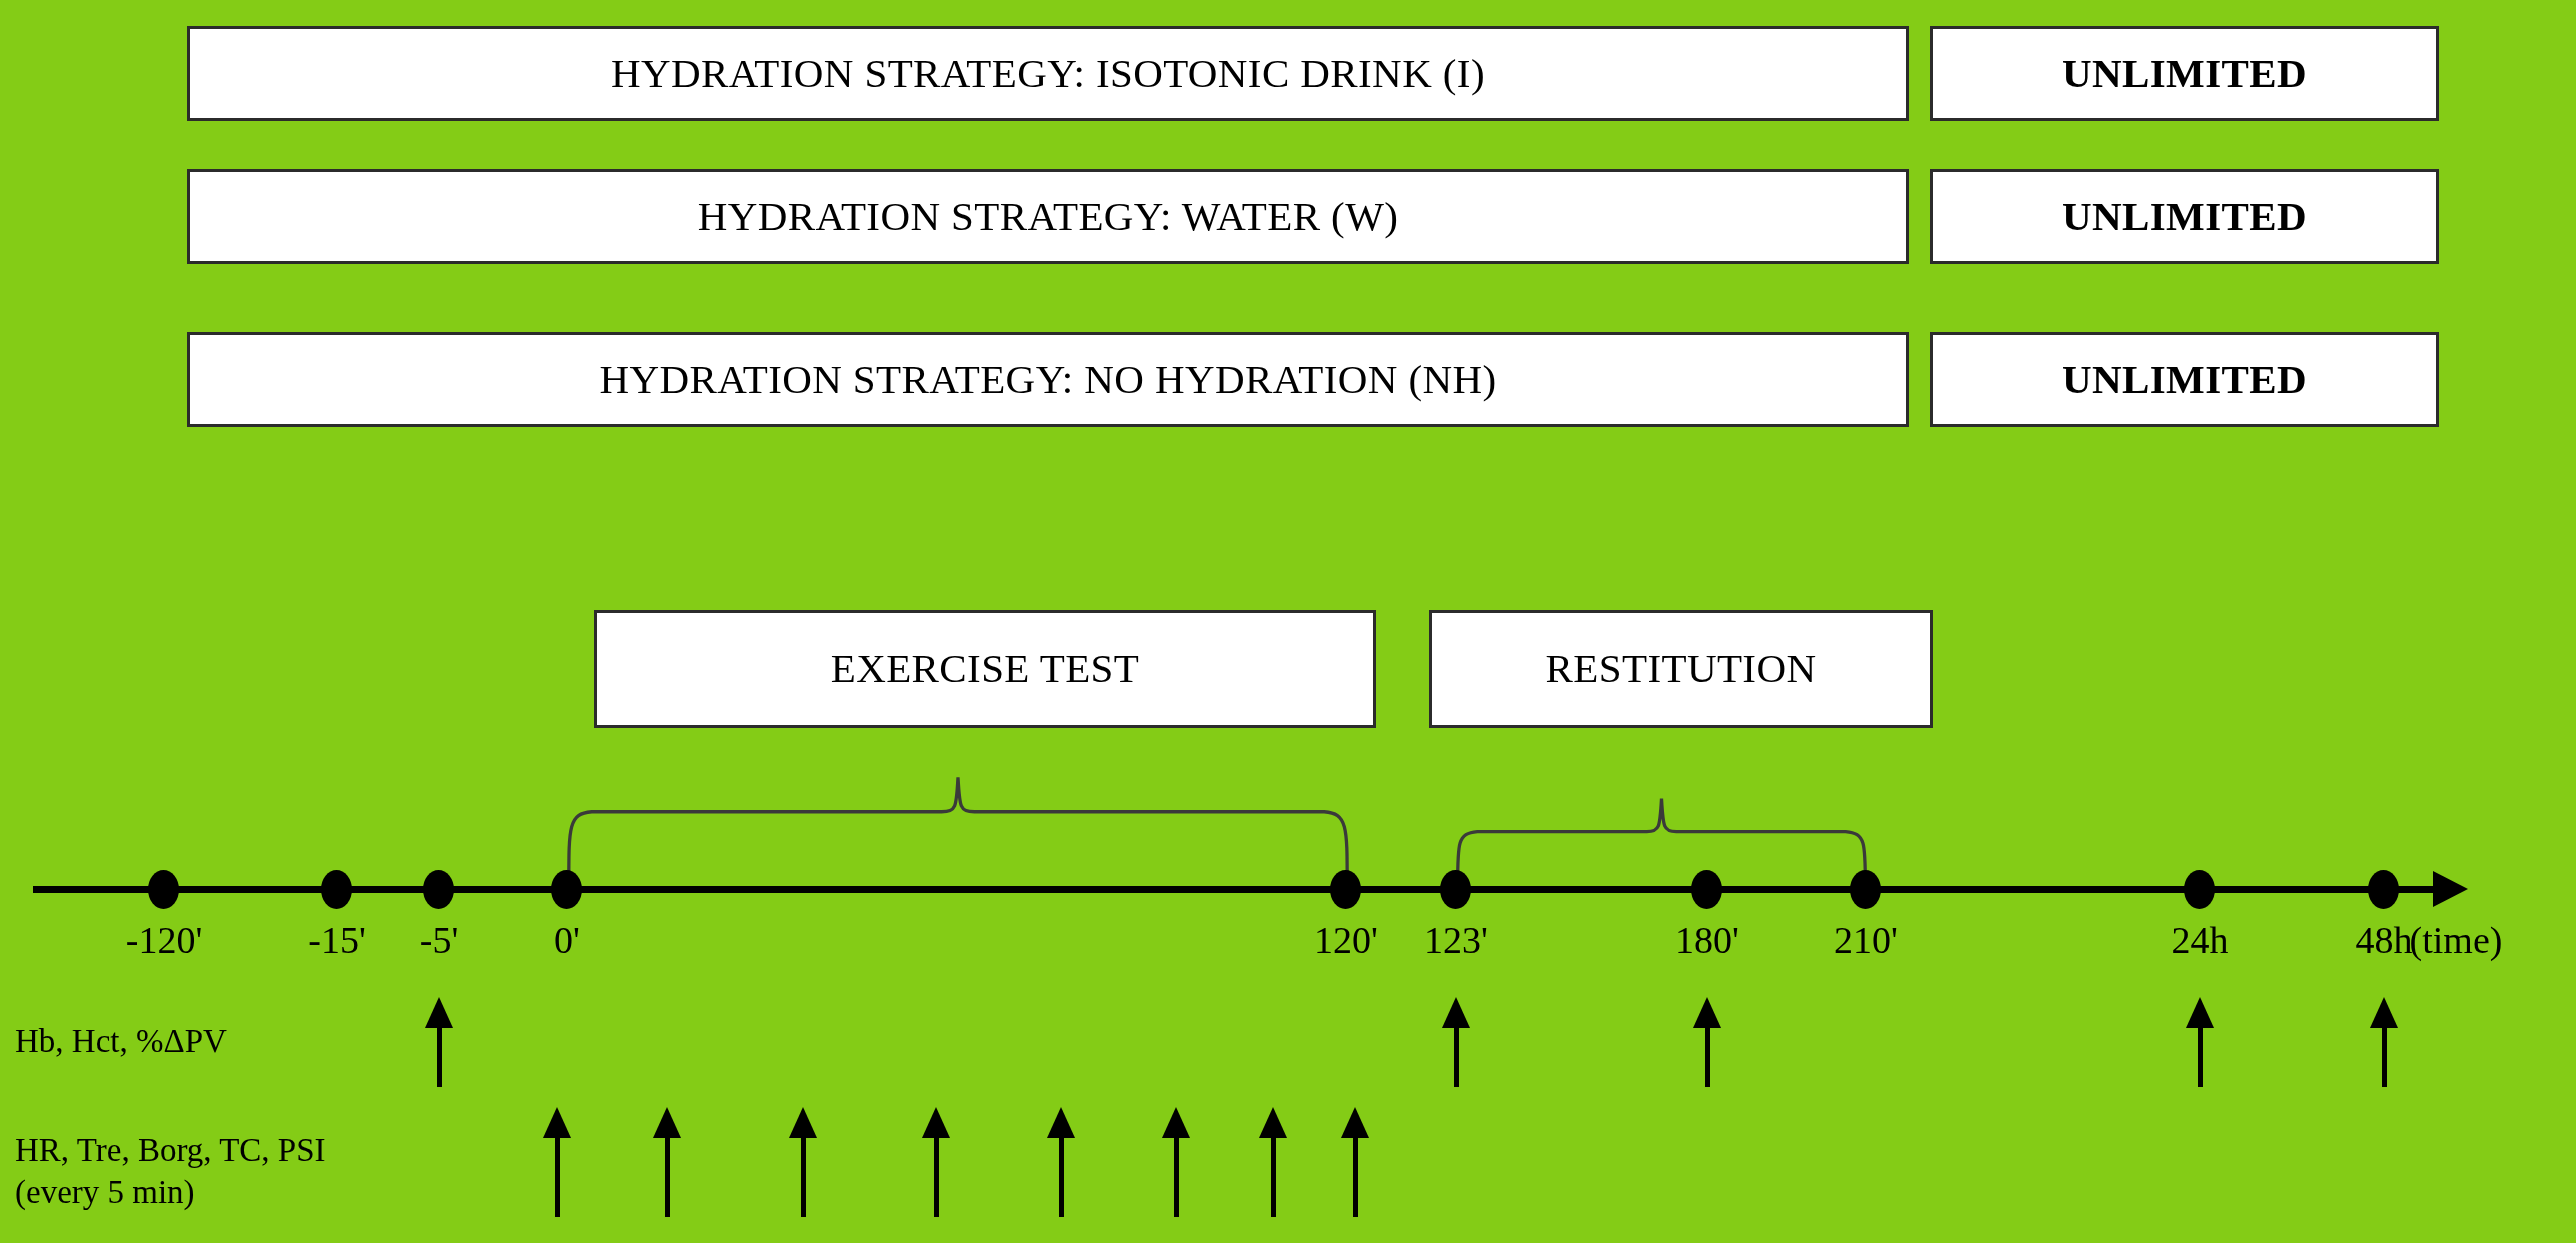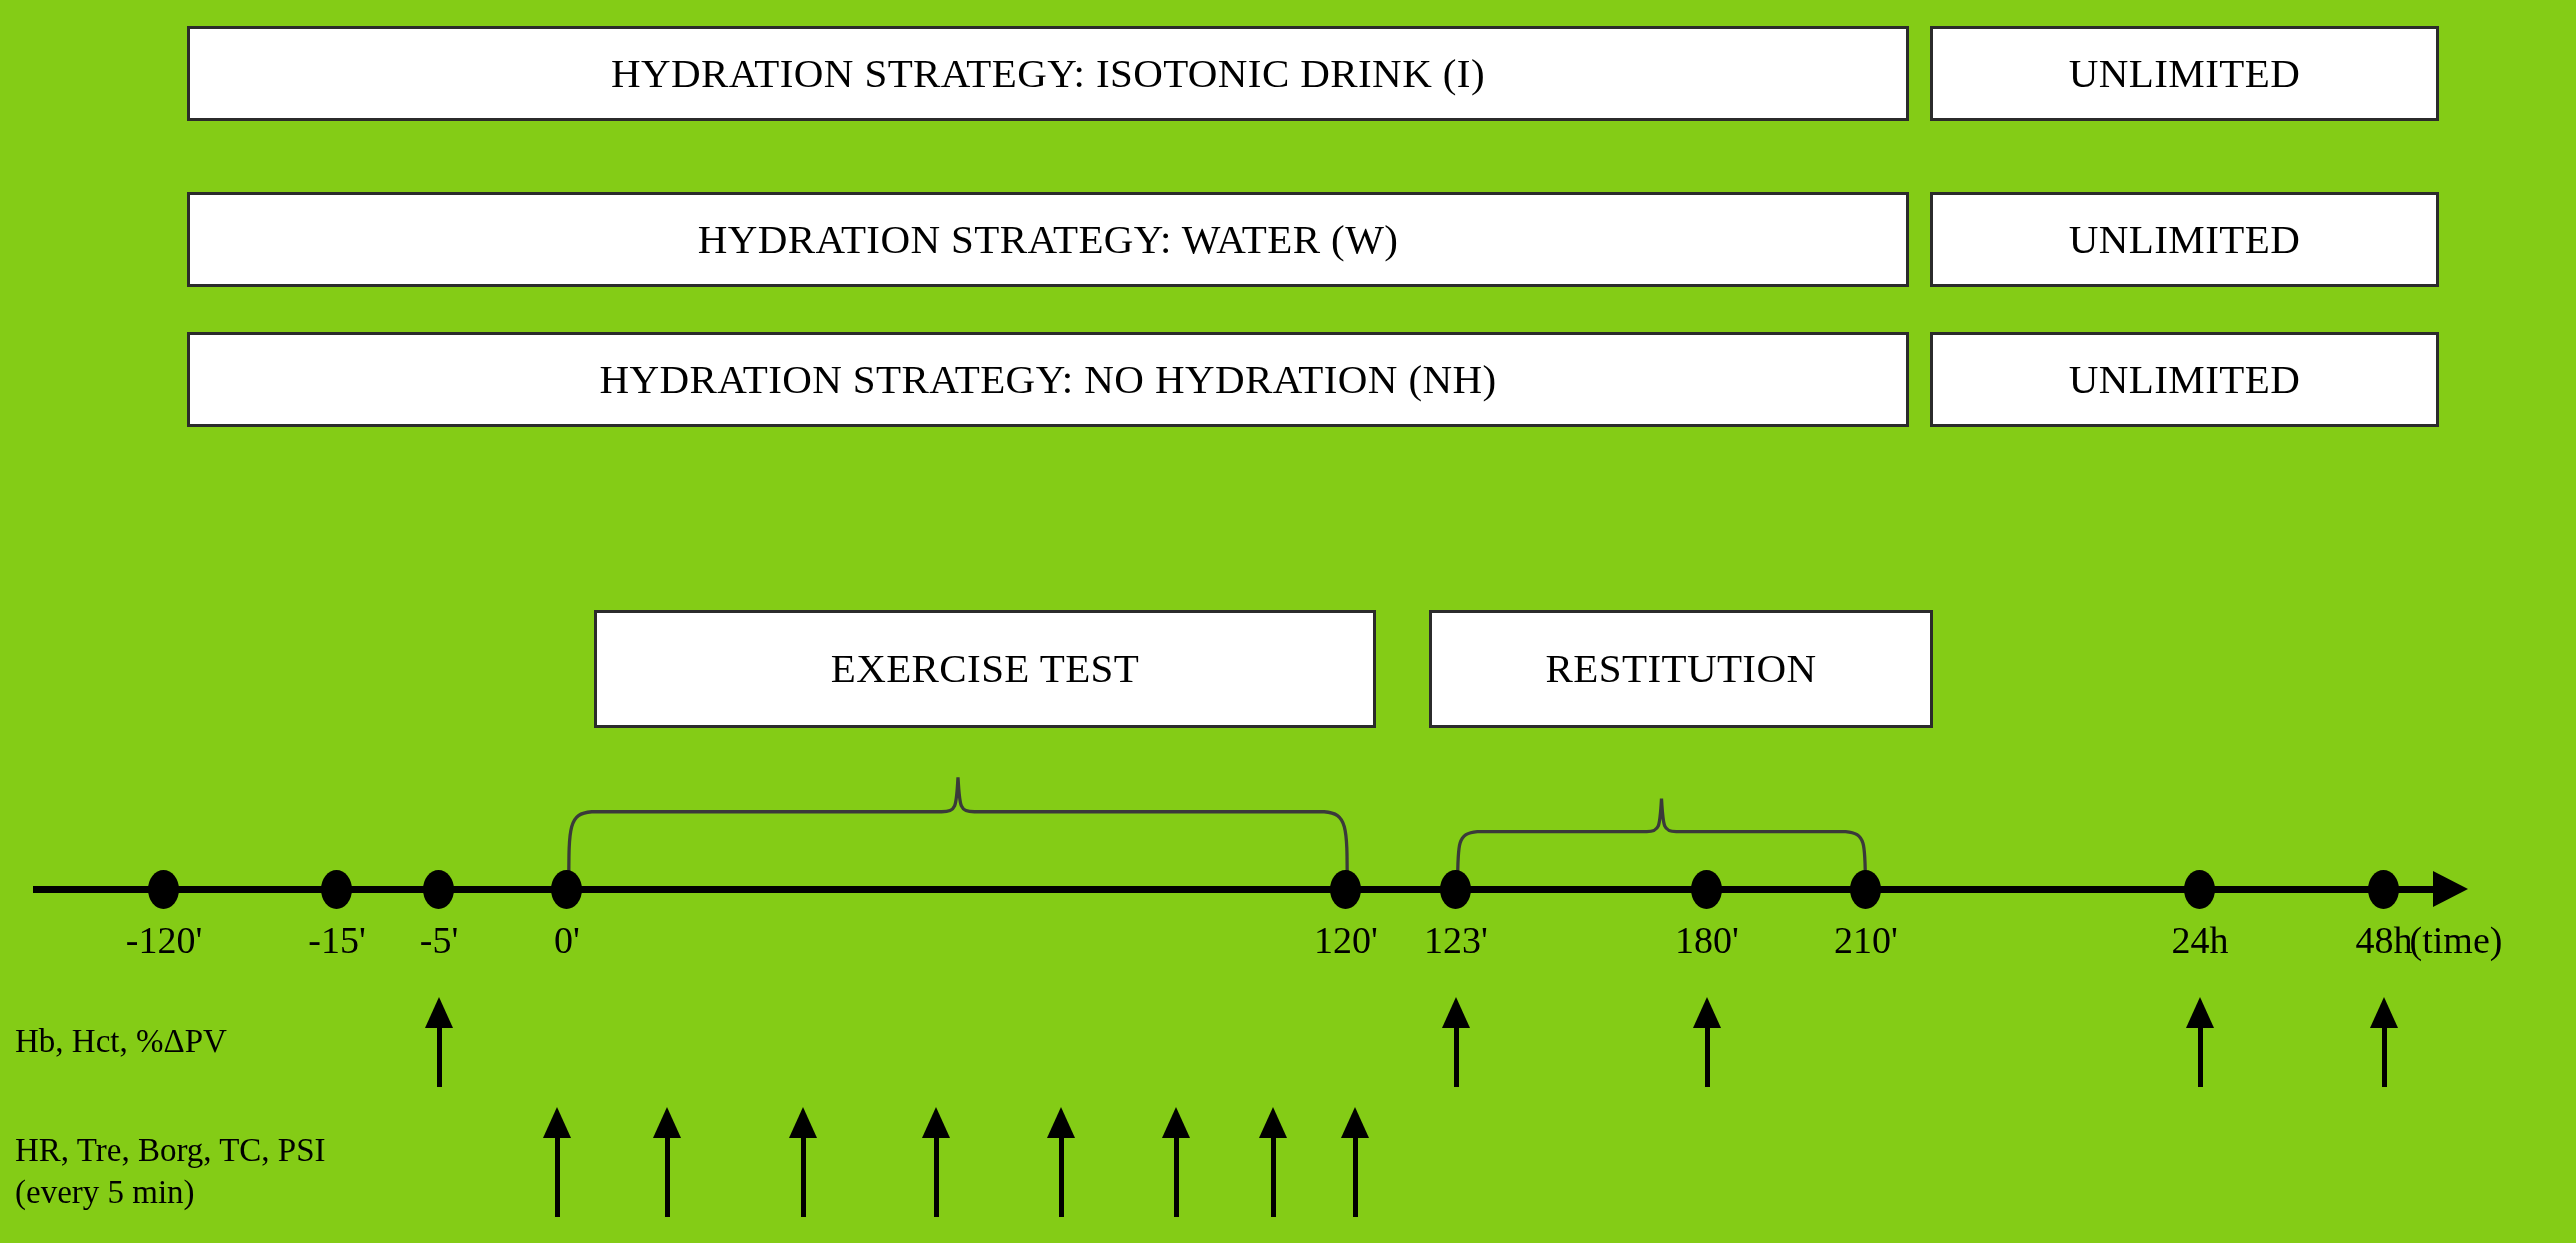--- a/index.html
+++ b/index.html
@@ -33,23 +33,23 @@
     line-height: 1.05;
   }
   .box-label {
     font-size: 41px;
     letter-spacing: 0.4px;
     white-space: nowrap;
   }
 
   
   .strategy-box { left: 187px; width: 1722px; height: 95px; }
-  .unlimited-box { left: 1930px; width: 509px; height: 95px; }
+  .unlimited-box { left: 1930px; width: 509px; height: 95px; font-weight: bold; }
   .row-1 { top: 26px; }
-  .row-2 { top: 192px; }
+  .row-2 { top: 169px; }
   .row-3 { top: 332px; }
 
   
   .phase-box { height: 118px; margin-left: 19px; }
   #exercise-box { left: 575px; top: 610px; width: 782px; }
   #restitution-box { left: 1410px; top: 610px; width: 504px; }
 
   
   #timeline-axis {
     position: absolute;

